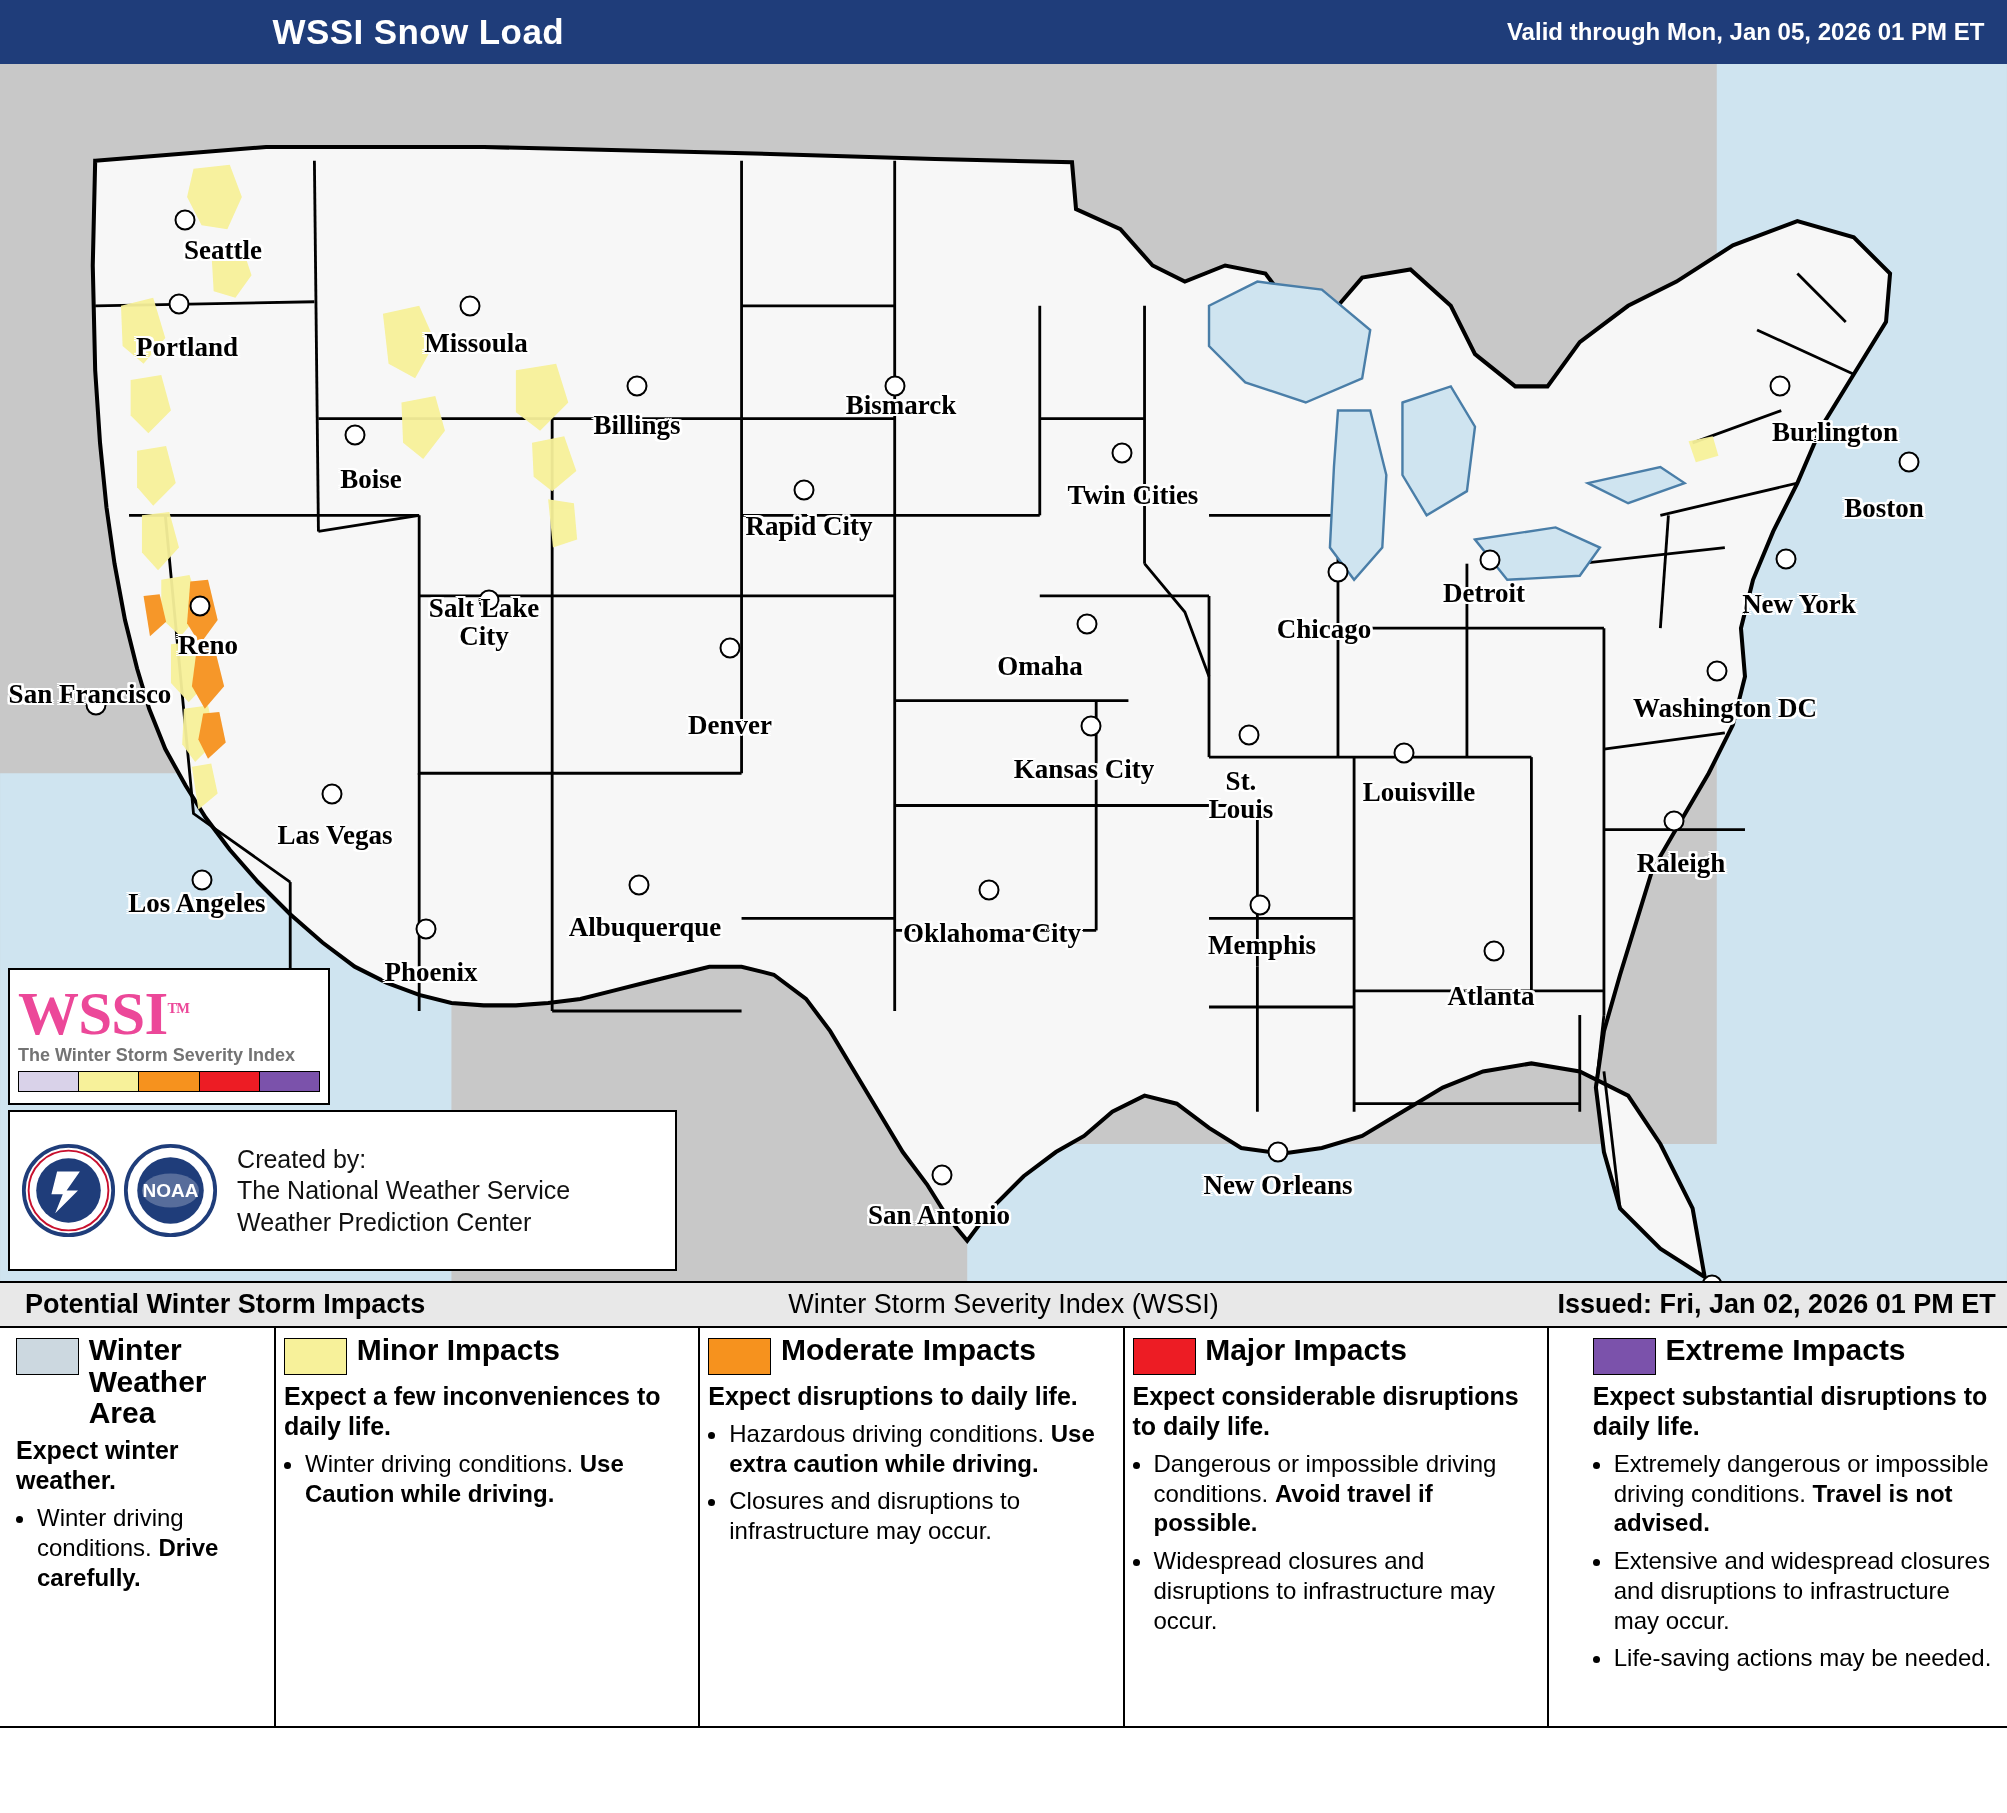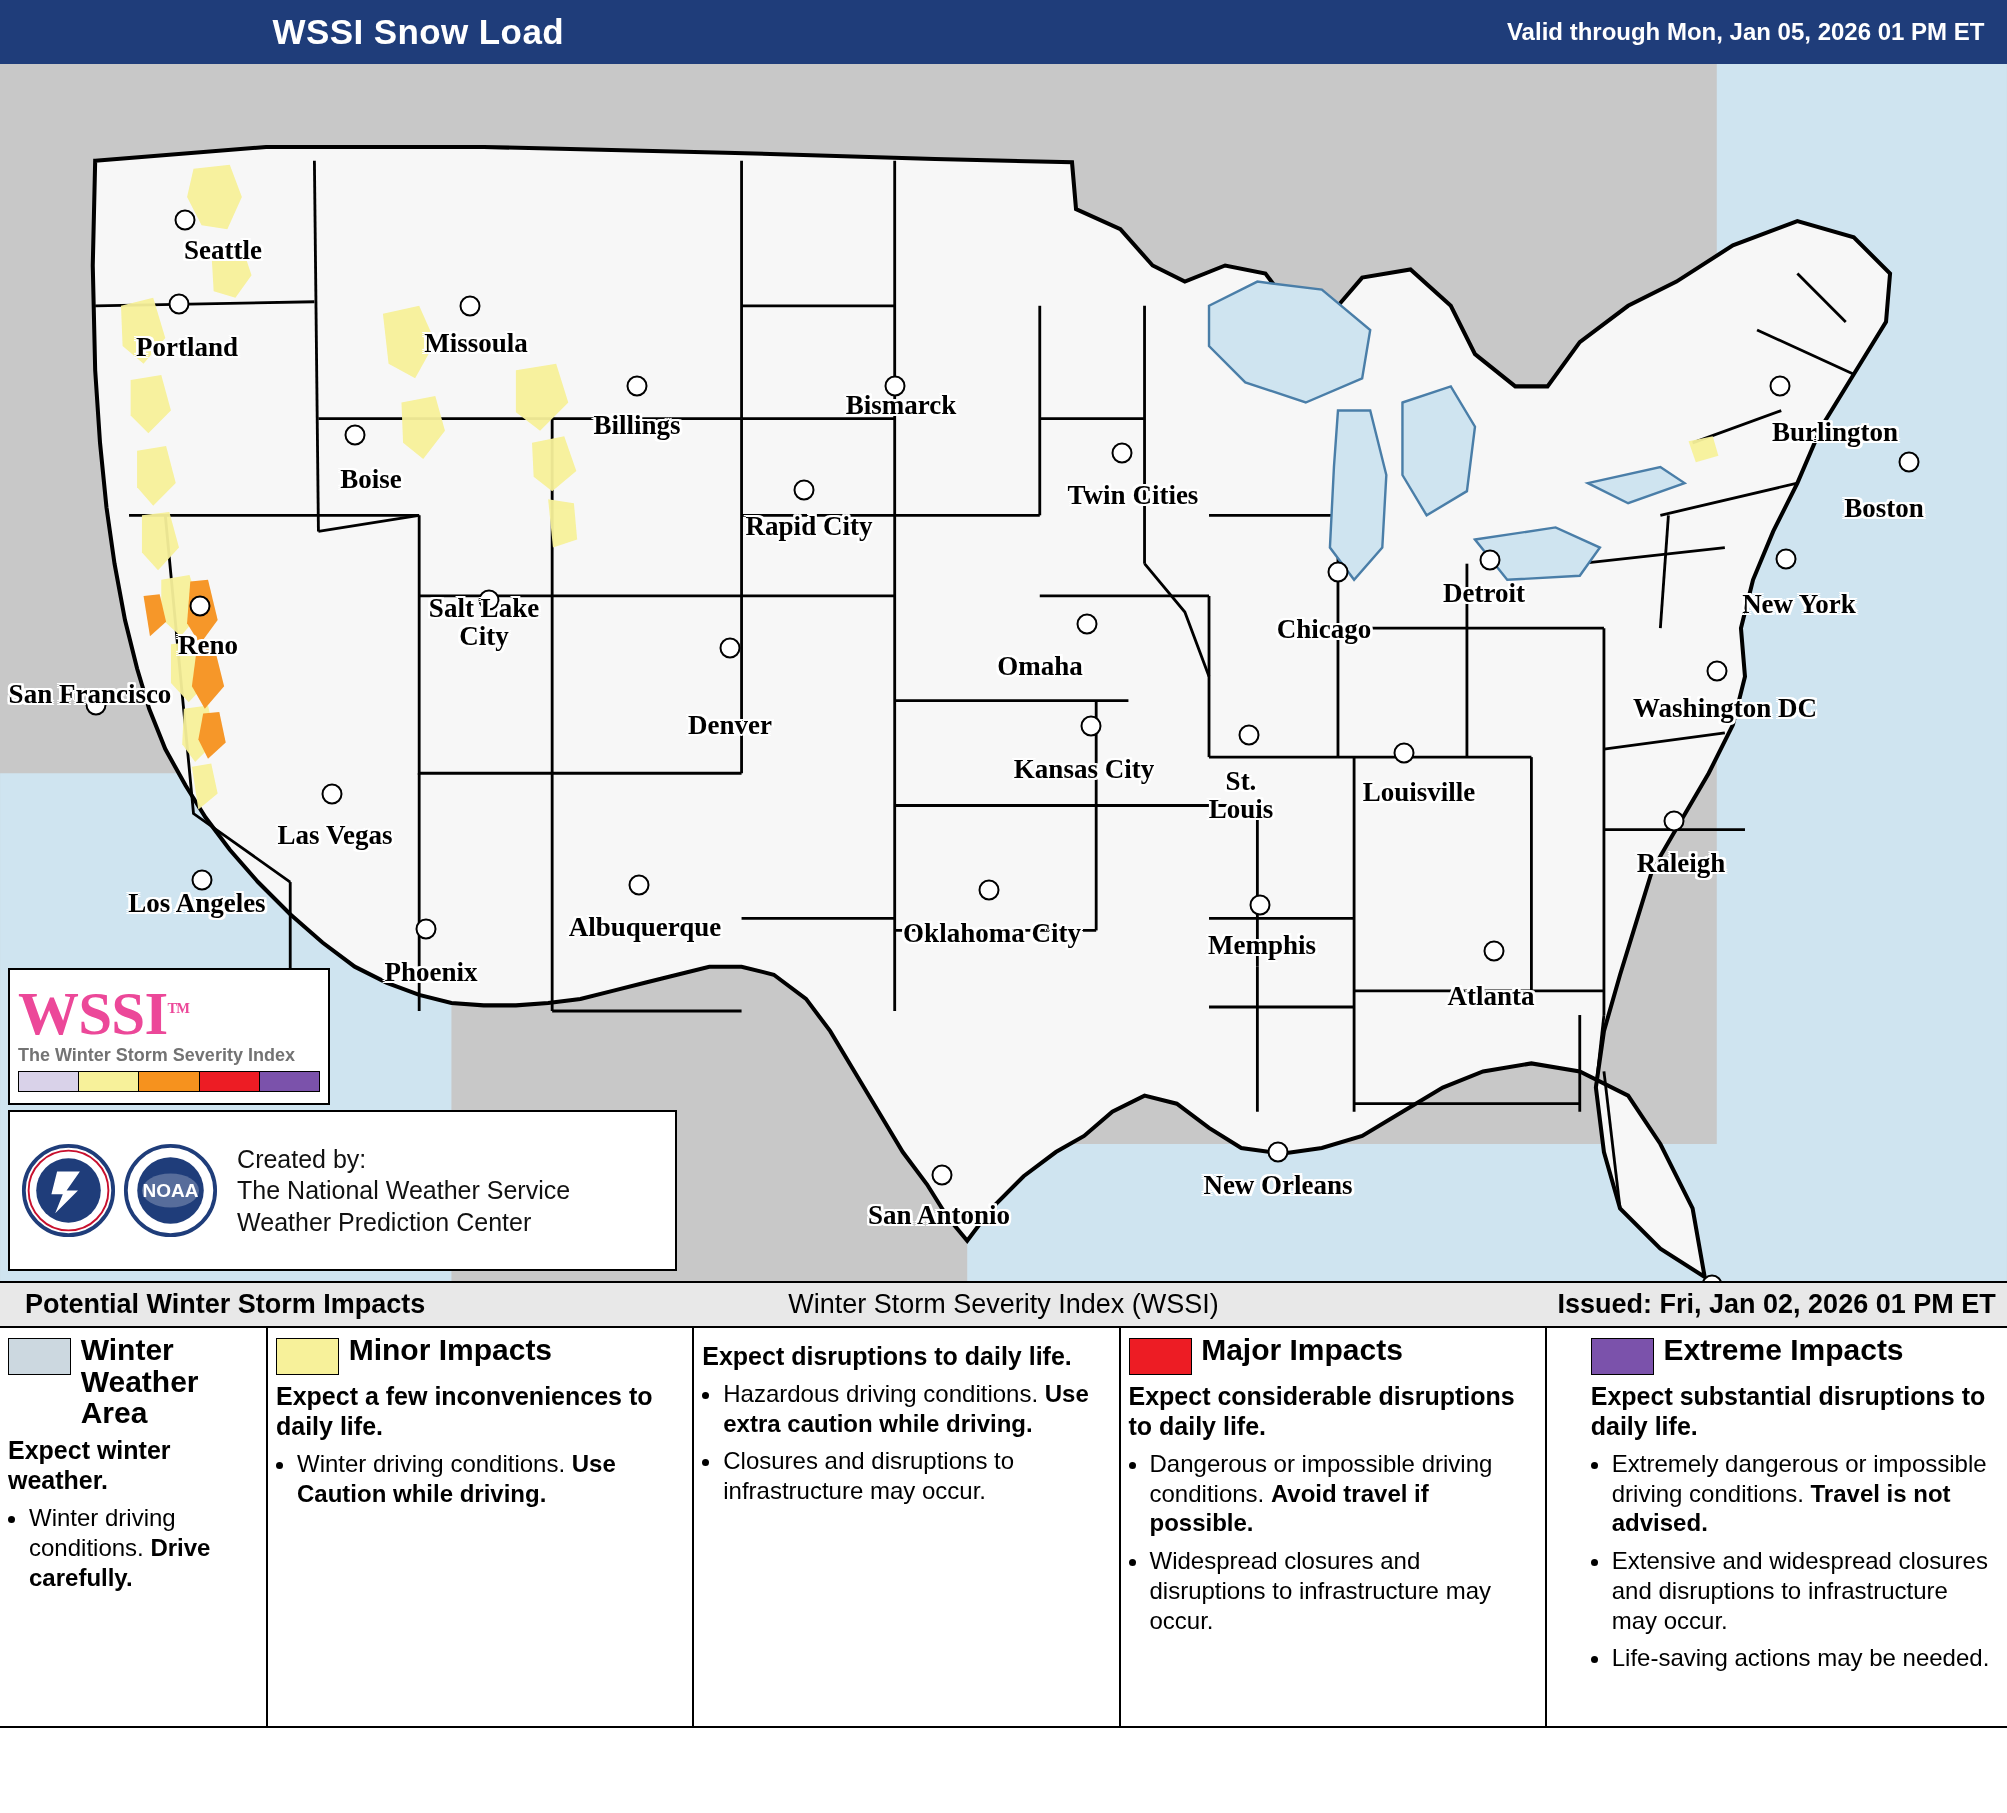--- a/index.html
+++ b/index.html
@@ -141,20 +141,21 @@
   #impacts-bar .right {
     position: absolute; right: 11.3px;
     font-size: 27px; font-weight: bold;
   }
 
   
   #legend {
     display: flex;
     height: 400px;
     border-bottom: 2.4px solid #000;
+    padding-left: 8px;
   }
   .legend-col {
     flex: 1 1 0;
     border-right: 2.4px solid #000;
     padding: 6.4px 8px 6.4px 8px;
     position: relative;
     overflow: hidden;
   }
   .legend-col:last-child { border-right: none; margin-left: 36px; }
   .legend-col:first-child { flex: 0 0 268px; }
@@ -464,20 +465,24 @@
       <div class="legend-head">
         <div class="legend-swatch" style="background: rgb(247, 241, 154);"></div>
         <div class="legend-title">Minor Impacts</div>
       </div>
       <div class="legend-sub">Expect a few inconveniences to daily life.</div>
       <ul class="legend-list">
         <li>Winter driving conditions. <b>Use Caution while driving.</b></li>
       </ul>
     </div>
     <div class="legend-col">
+      <div class="legend-head">
+        <div class="legend-swatch" style="background: rgb(246, 146, 30);"></div>
+        <div class="legend-title">Moderate Impacts</div>
+      </div>
       <div class="legend-sub">Expect disruptions to daily life.</div>
       <ul class="legend-list">
         <li>Hazardous driving conditions. <b>Use extra caution while driving.</b></li>
         <li>Closures and disruptions to infrastructure may occur.</li>
       </ul>
     </div>
     <div class="legend-col">
       <div class="legend-head">
         <div class="legend-swatch" style="background: rgb(237, 28, 36);"></div>
         <div class="legend-title">Major Impacts</div>

